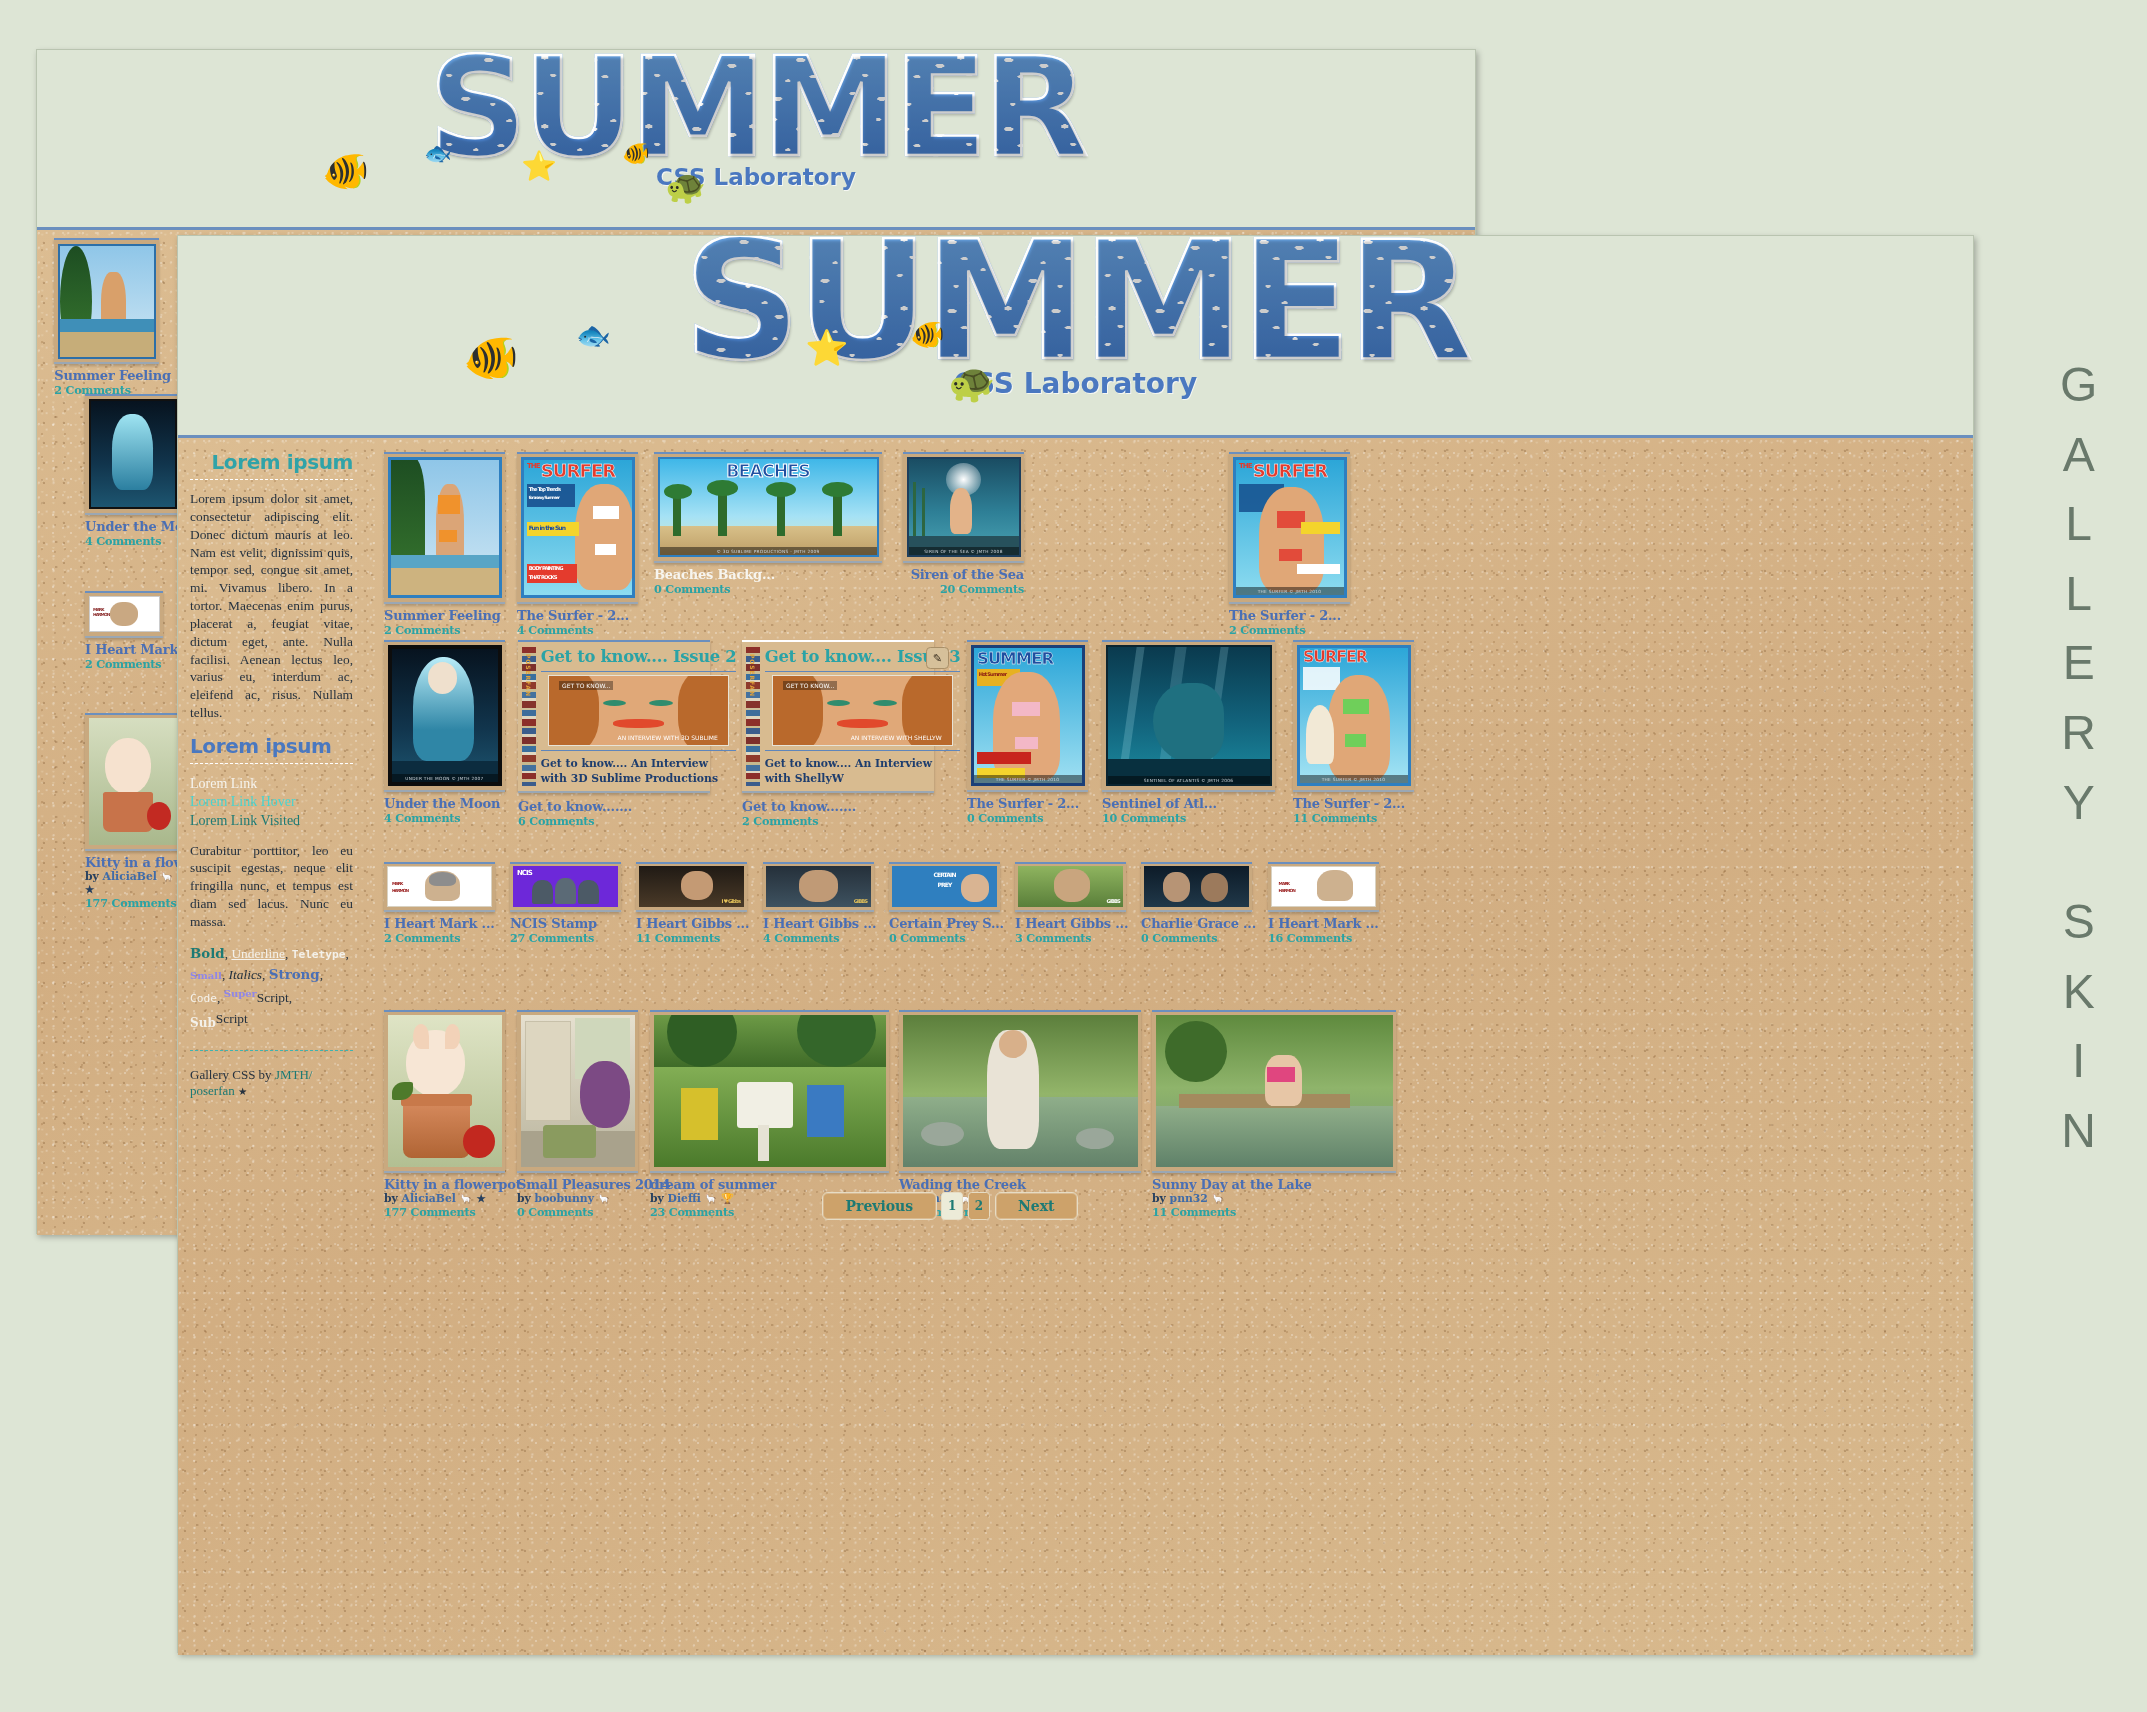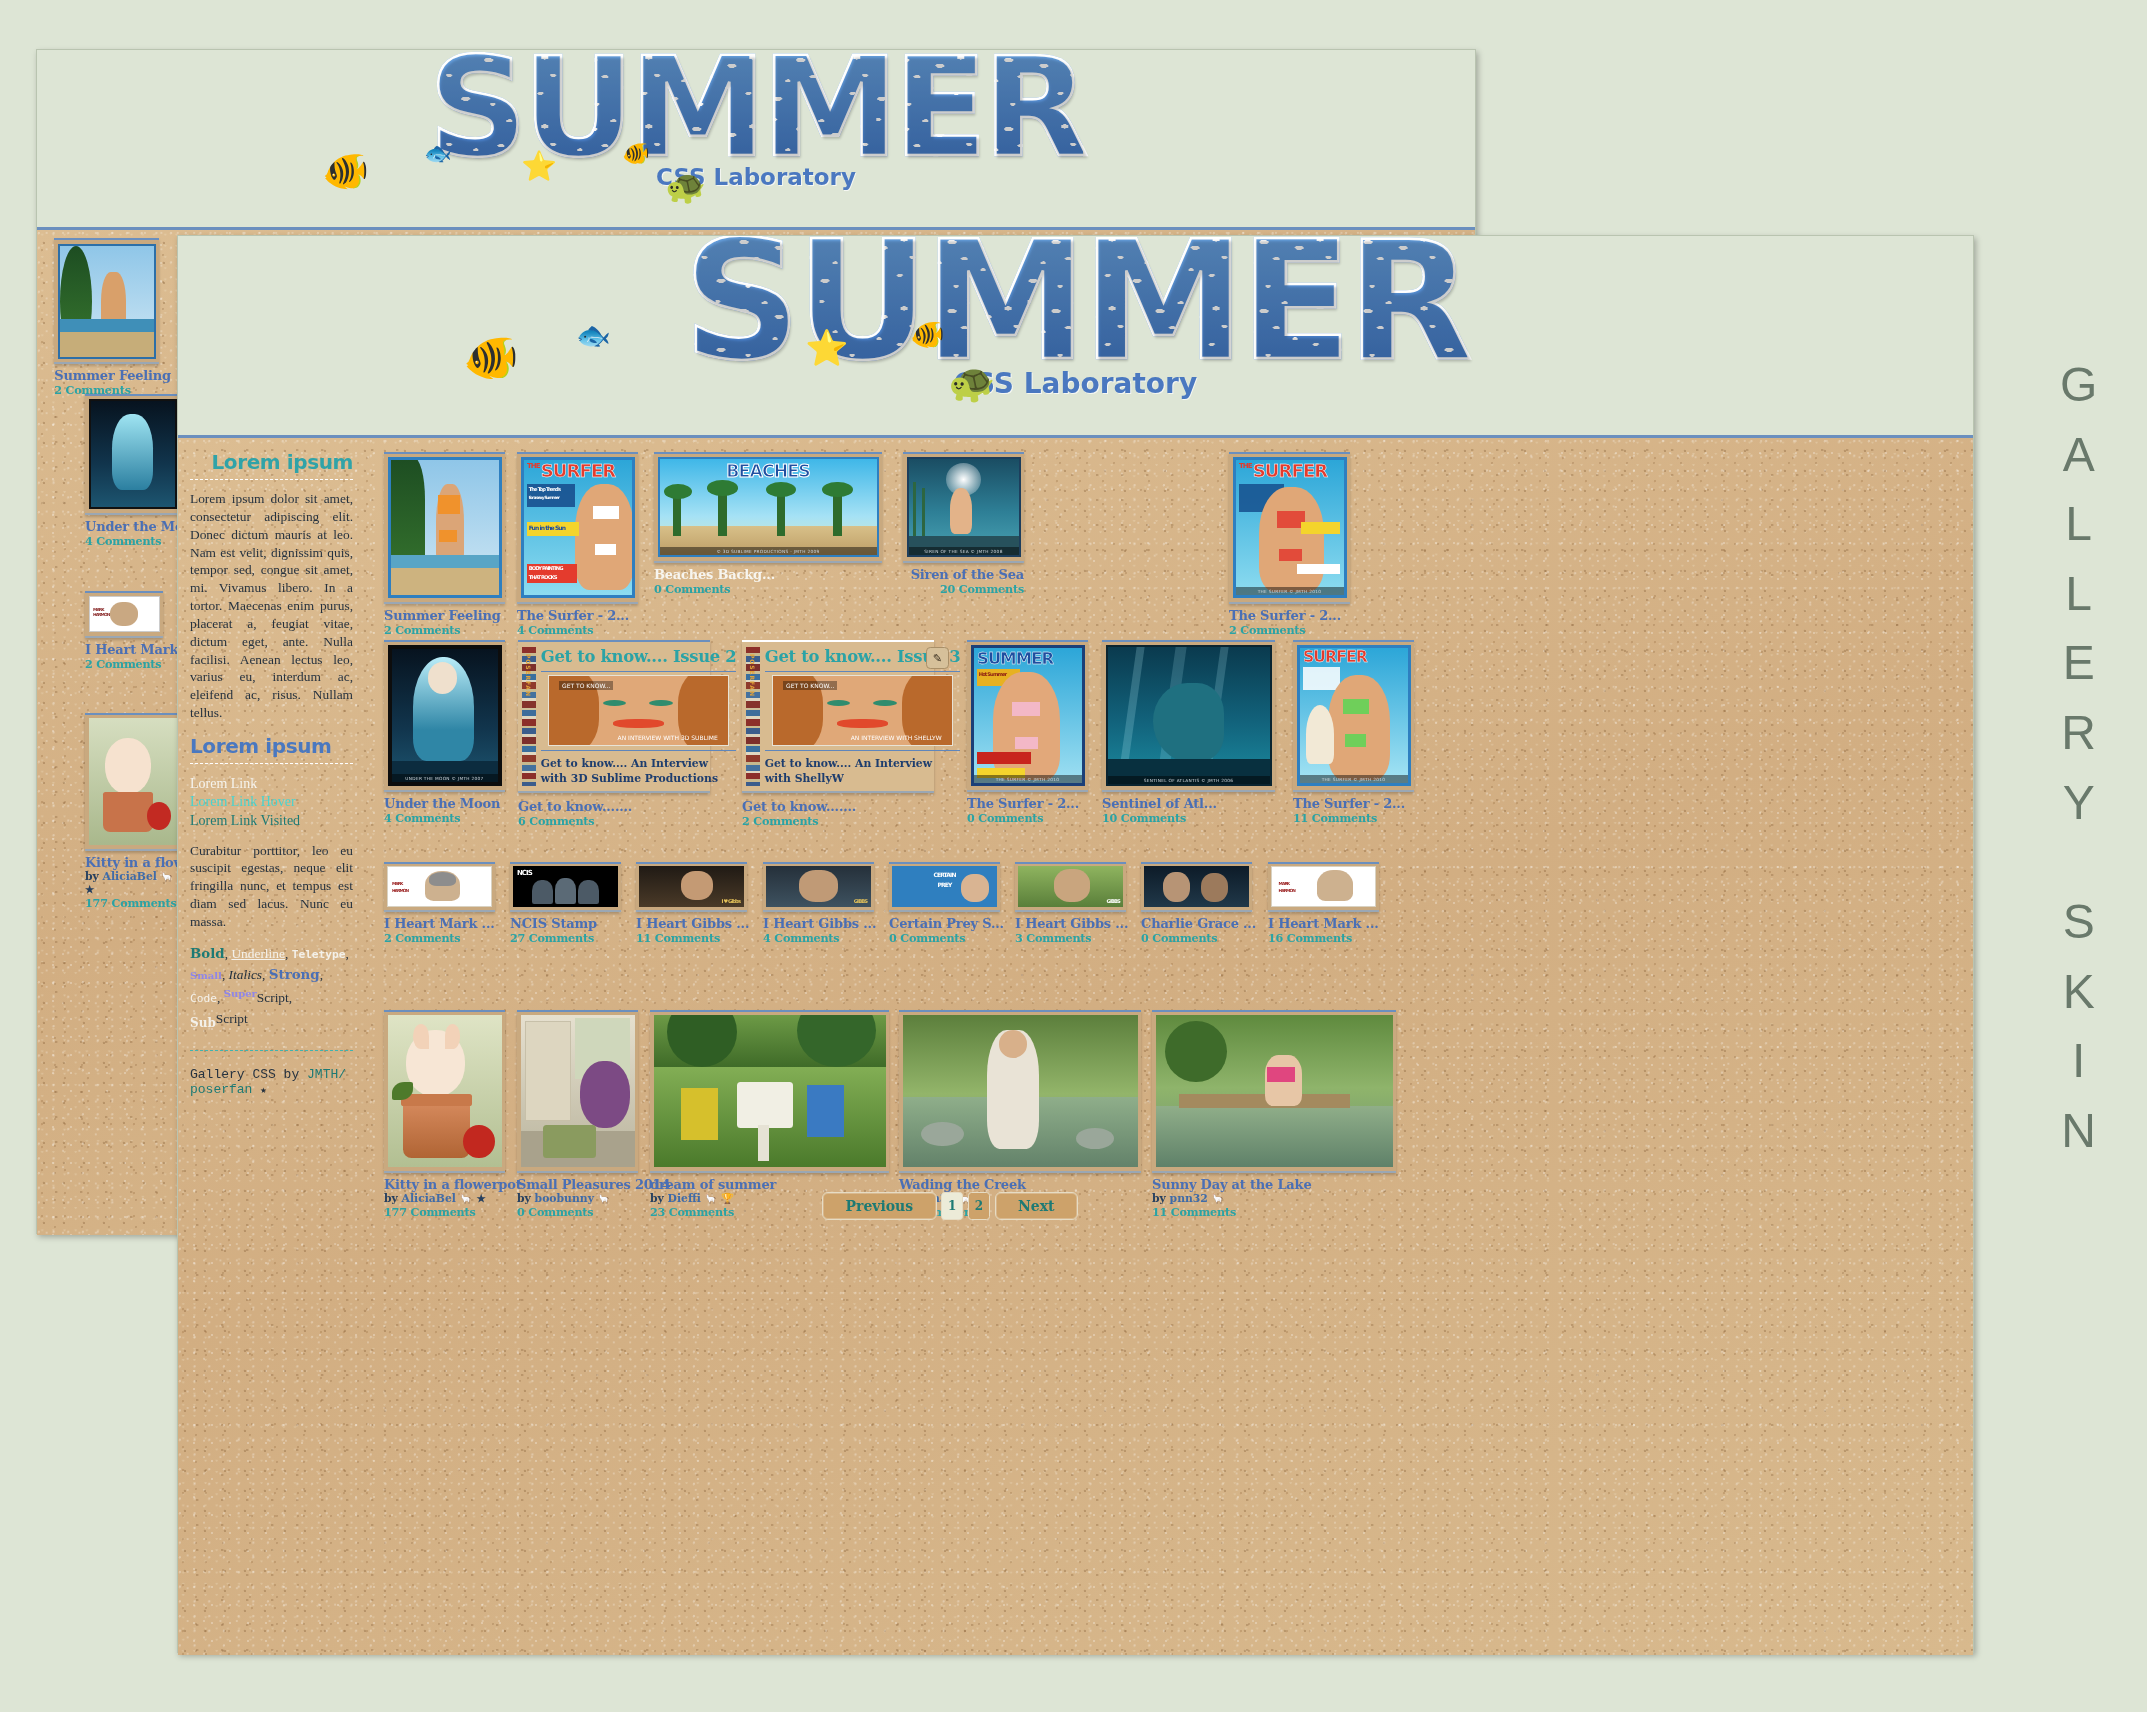--- a/index.html
+++ b/index.html
@@ -128,21 +128,21 @@
   .styles-line { font-family:"Liberation Serif", serif; font-size:13.4px; line-height:1.55; color:#26323f; }
   .s-bold   { font-weight:700; color:#1d7a74; font-family:"DejaVu Serif", serif; }
   .s-ul     { text-decoration:underline; color:#f4f1ea; }
   .s-tt     { font-family:"DejaVu Sans Mono", monospace; color:#f4f1ea; font-size:11.2px; font-weight:700;}
   .s-small  { font-size:10px; font-weight:700; color:#8f86e8; font-family:"DejaVu Serif", serif;}
   .s-it     { font-style:italic; color:#22303d; }
   .s-strong { font-weight:700; color:#4a6fb5; font-family:"DejaVu Serif", serif;}
   .s-code   { font-family:"DejaVu Sans Mono", monospace; font-size:11.2px; color:#f4f1ea; }
   .s-sup    { vertical-align:super; font-size:10px; font-weight:700; color:#8f86e8; font-family:"DejaVu Serif", serif;}
   .s-sub    { vertical-align:sub; font-size:12px; font-weight:700; color:#f4f1ea; font-family:"DejaVu Serif", serif;}
-  .credit { font-family:Liberation Mono, monospace; font-size:13px; color:#26323f; }
+  .credit { font-family:Liberation Serif, serif; font-size:13px; color:#26323f; }
   .credit .a { color:#1d7a74; }
 
   .item { position:absolute; }
   .frame {
     position:relative;
     background: #c9a97f;
     border-top: 2.6px solid #6b8fbe;
     border-bottom: 2.6px solid #9aa7b4;
     padding: 3.5px;
     box-shadow: 0 1.7px 2.6px rgba(0,0,0,.2);
@@ -256,21 +256,21 @@
   }
   .vtext div { display:block; }
 
   
   .ph { position:absolute; inset:0; }
   .sky  { background:linear-gradient(#8fc6e8,#cfe7f4); }
   .deep { background:linear-gradient(#07283f,#0d4a63 60%,#14708c); }
   .grass{ background:linear-gradient(#9fc96a,#4b7a2b); }
   .night{ background:linear-gradient(#07131f,#11354d 60%,#1d5570); }
   .stampbg { background:#ffffff; }
-  .filmbg { background:#000000; }
+  .filmbg { background:#6d28d9; }
   .sun { position:absolute; border-radius:50%; background:radial-gradient(circle,#ffffff,rgba(255,255,255,0)); }
   .blob { position:absolute; border-radius:50%; }
   .bar  { position:absolute; }
   .cover-txt {
     position:absolute; font-family:"DejaVu Sans", sans-serif; font-weight:900;
     color:#fff; letter-spacing:-0.9px; white-space:nowrap;
   }
   .caption-strip {
     position:absolute; bottom:0; left:0; right:0; height:7.8px;
     background:rgba(0,0,0,.45);

